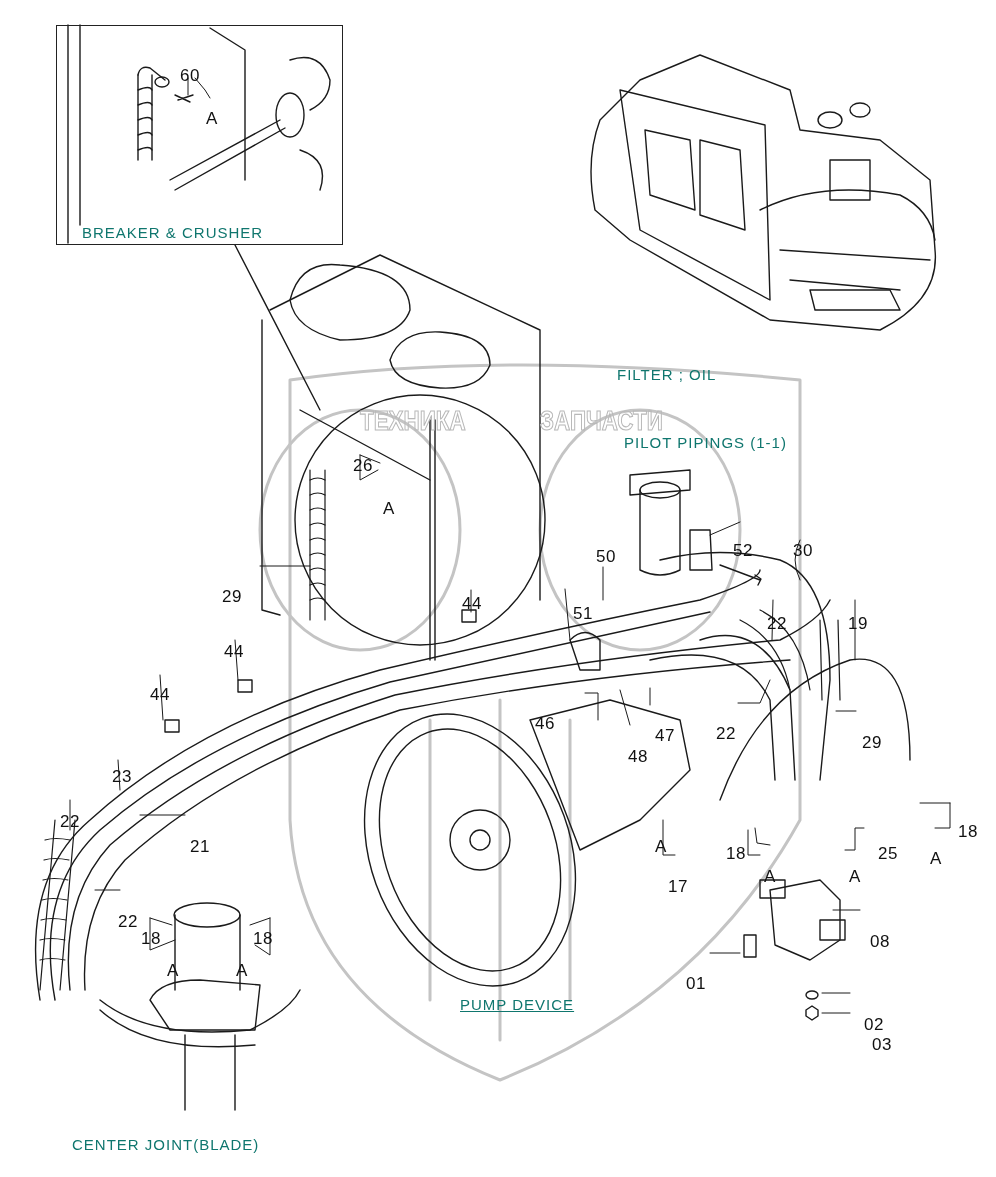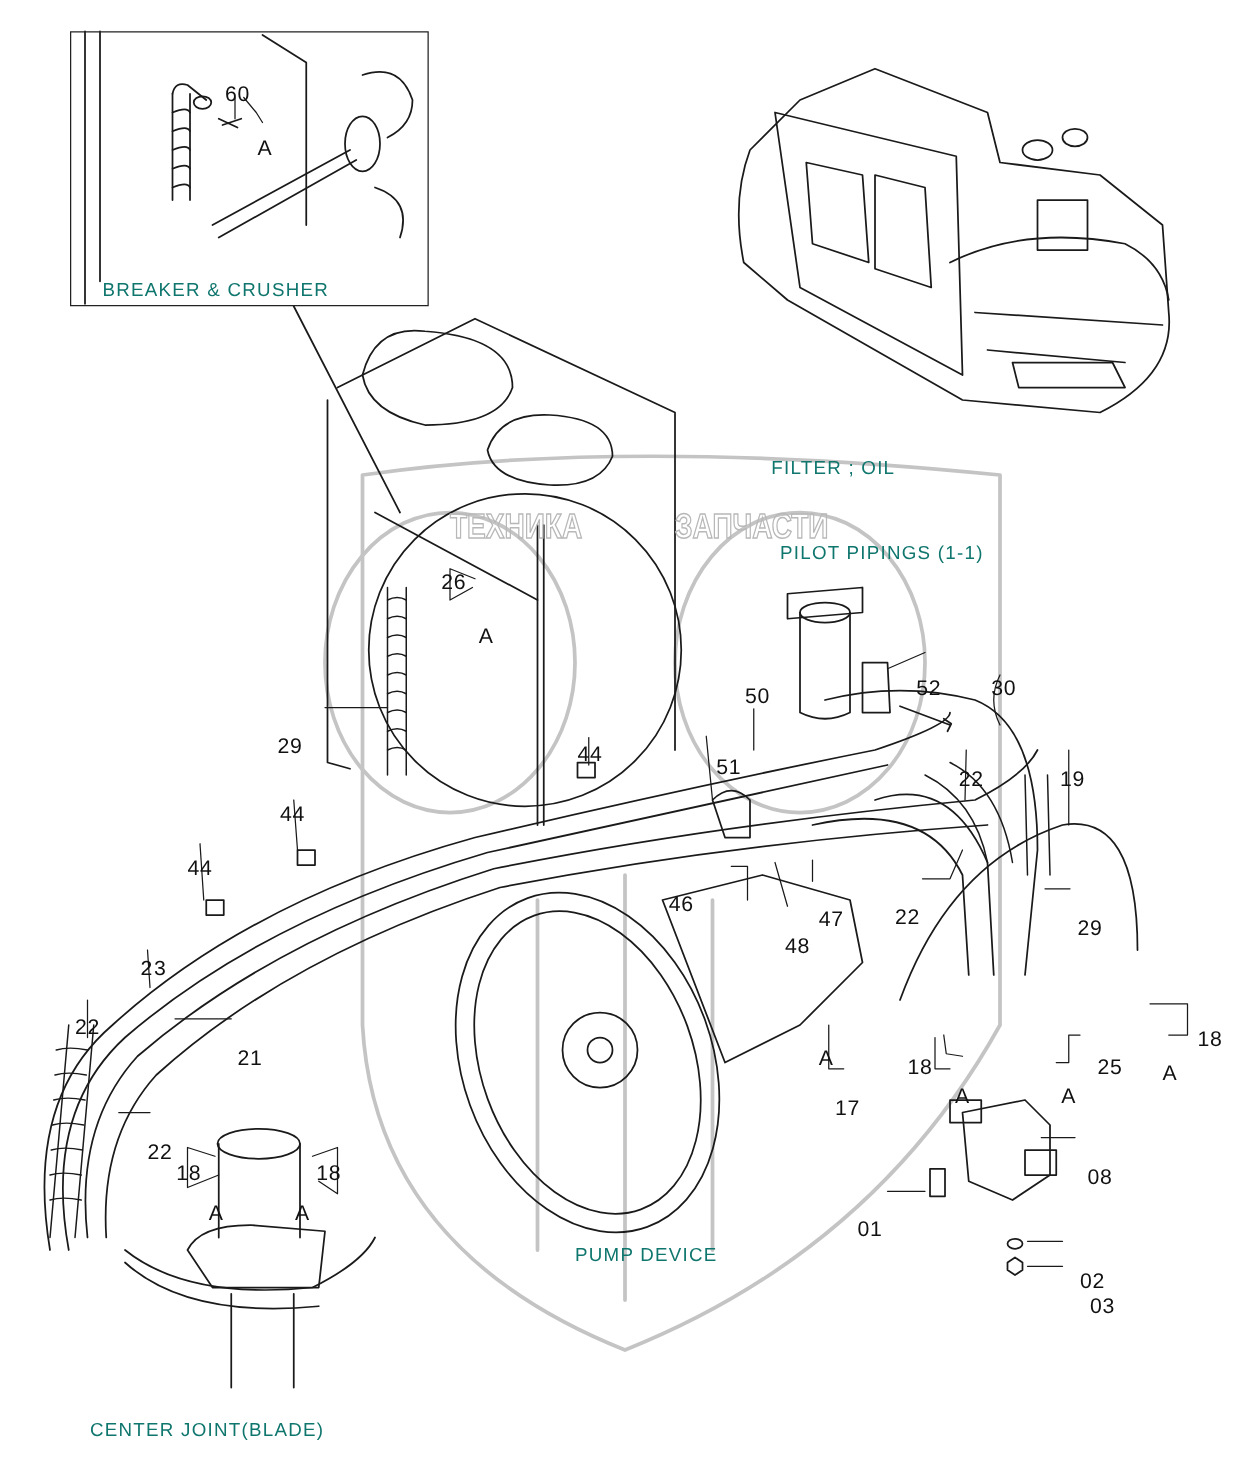--- a/index.html
+++ b/index.html
@@ -165,21 +165,21 @@
 </svg>
 
 <div class="inset"></div>
 
 <div class="wm" style="left:360px;top:405px;">ТЕХНИКА</div>
 <div class="wm" style="left:540px;top:405px;">ЗАПЧАСТИ</div>
 
 <div class="cap" style="left:82px;top:225px;">BREAKER &amp; CRUSHER</div>
 <div class="cap" style="left:617px;top:367px;">FILTER ; OIL</div>
 <div class="cap" style="left:624px;top:435px;">PILOT PIPINGS (1-1)</div>
-<div class="cap" style="left:460px;top:997px;">PUMP DEVICE</div>
+<div class="cap" style="left:460px;top:997px;text-decoration:underline;">PUMP DEVICE</div>
 <div class="cap" style="left:72px;top:1137px;">CENTER JOINT(BLADE)</div>
 
 <div class="lbl" style="left:180px;top:37px;">60</div>
 <div class="lbl" style="left:206px;top:80px;">A</div>
 <div class="lbl" style="left:353px;top:427px;">26</div>
 <div class="lbl" style="left:383px;top:470px;">A</div>
 <div class="lbl" style="left:222px;top:558px;">29</div>
 <div class="lbl" style="left:596px;top:518px;">50</div>
 <div class="lbl" style="left:733px;top:512px;">52</div>
 <div class="lbl" style="left:793px;top:512px;">30</div>
@@ -187,21 +187,21 @@
 <div class="lbl" style="left:767px;top:585px;">22</div>
 <div class="lbl" style="left:848px;top:585px;">19</div>
 <div class="lbl" style="left:462px;top:565px;">44</div>
 <div class="lbl" style="left:224px;top:613px;">44</div>
 <div class="lbl" style="left:150px;top:656px;">44</div>
 <div class="lbl" style="left:535px;top:685px;">46</div>
 <div class="lbl" style="left:655px;top:697px;">47</div>
 <div class="lbl" style="left:628px;top:718px;">48</div>
 <div class="lbl" style="left:716px;top:695px;">22</div>
 <div class="lbl" style="left:862px;top:704px;">29</div>
-<div class="lbl" style="left:112px;top:738px;font-family:Liberation Mono, monospace;">23</div>
+<div class="lbl" style="left:112px;top:738px;">23</div>
 <div class="lbl" style="left:190px;top:808px;">21</div>
 <div class="lbl" style="left:60px;top:783px;">22</div>
 <div class="lbl" style="left:118px;top:883px;">22</div>
 <div class="lbl" style="left:655px;top:808px;">A</div>
 <div class="lbl" style="left:668px;top:848px;">17</div>
 <div class="lbl" style="left:726px;top:815px;">18</div>
 <div class="lbl" style="left:764px;top:838px;">A</div>
 <div class="lbl" style="left:878px;top:815px;">25</div>
 <div class="lbl" style="left:849px;top:838px;">A</div>
 <div class="lbl" style="left:958px;top:793px;">18</div>

